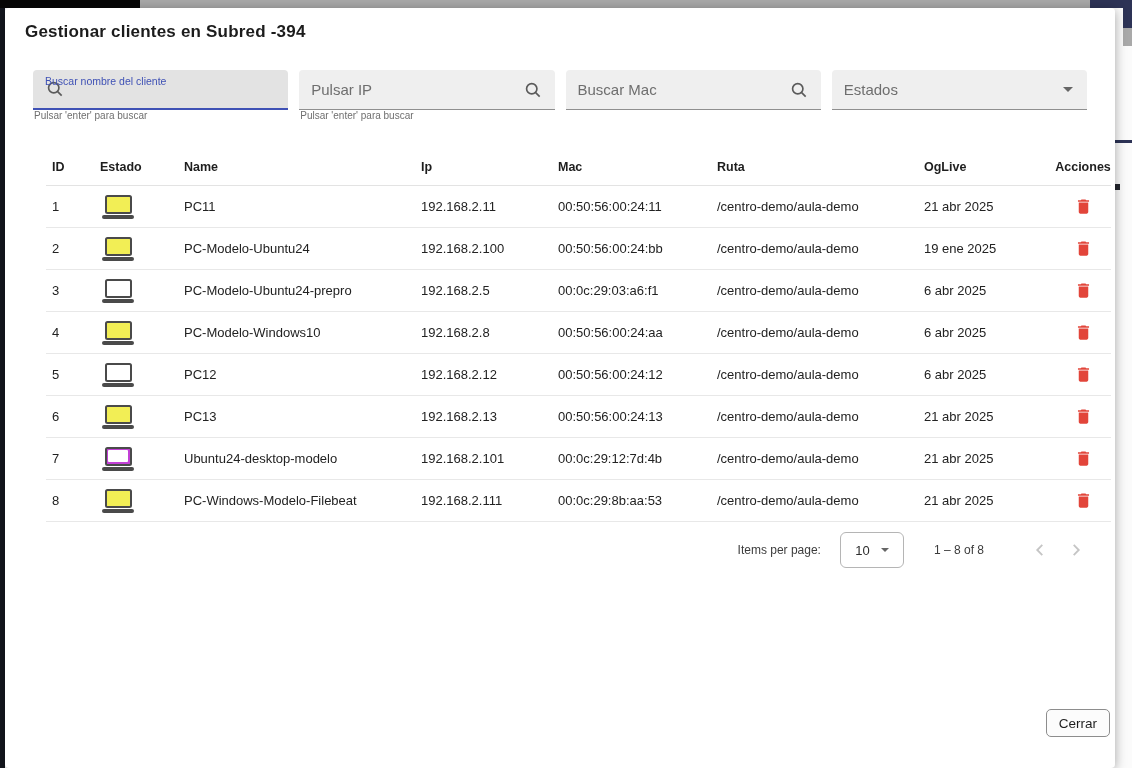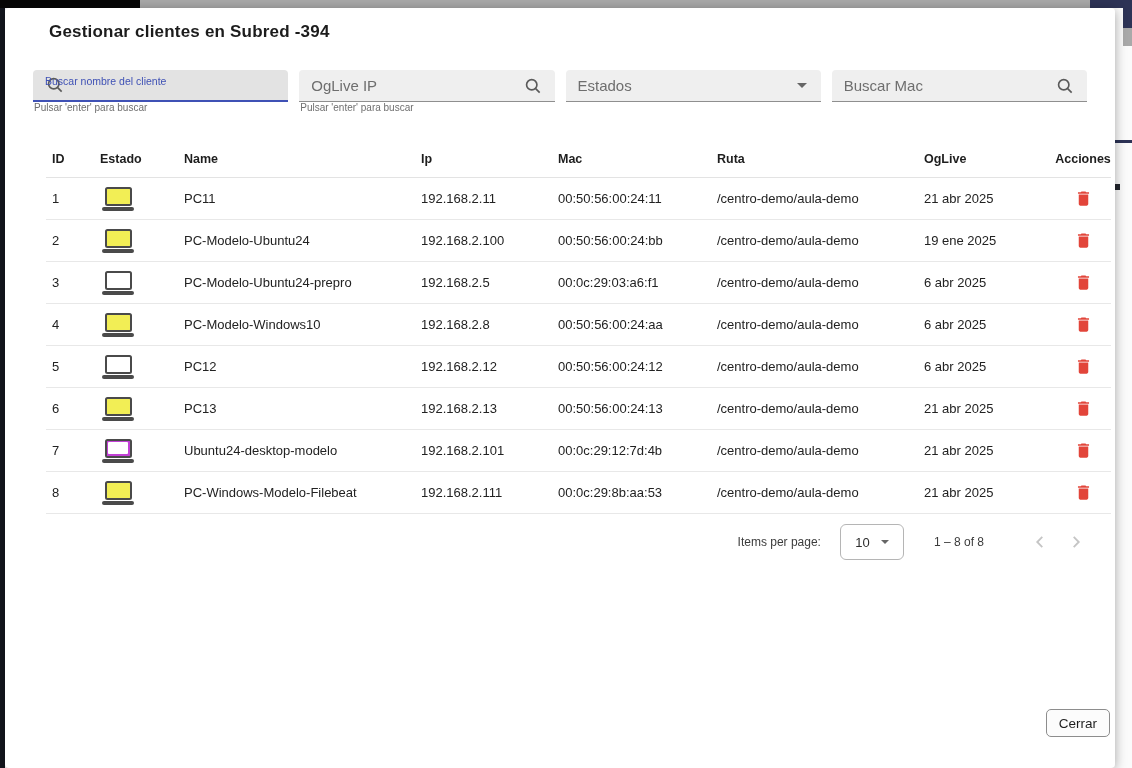--- a/index.html
+++ b/index.html
@@ -18,27 +18,27 @@
   .br-navy{position:absolute;top:0;right:0;width:9px;height:20px;background:#2d3356;}
   .br-scroll{position:absolute;top:20px;right:0;width:9px;height:18px;background:#a9a9a9;}
   .br-line{position:absolute;top:132px;left:0;width:17px;height:3px;background:#2d3356;}
   .br-dot{position:absolute;top:176px;left:0;width:5px;height:6px;background:#23262e;}
 
   
   .dialog{
     position:absolute;left:5px;top:8px;width:1110px;height:760px;background:#ffffff;
     border-radius:4px;box-shadow:0 2px 12px rgba(0,0,0,.35);z-index:2;
   }
-  .dlg-title{font-size:17px;font-weight:700;color:#1c1c1c;padding:14px 0 0 20px;letter-spacing:.2px;margin-left:24px;}
+  .dlg-title{font-size:17px;font-weight:700;color:#1c1c1c;padding:14px 0 0 20px;letter-spacing:.2px;}
 
   
   .filters{display:flex;gap:11px;padding:0 28px;margin-top:28px;}
   .filter{flex:1;min-width:0;}
   .field{
-    height:32px;background:#efefef;border-bottom:1px solid #8f8f8f;
+    height:40px;background:#efefef;border-bottom:1px solid #8f8f8f;
     border-radius:4px 4px 0 0;position:relative;display:flex;align-items:center;
     padding:0 12px;box-sizing:border-box;
   }
   .filter.focused .field{background:#e3e3e3;border-bottom:2px solid #3f51b5;}
   .float-label{position:absolute;top:5px;left:12px;font-size:10.5px;color:#3f51b5;white-space:nowrap;}
   .ph{font-size:15px;color:#6e6e6e;flex:1;white-space:nowrap;overflow:hidden;}
   .filter.focused .ph{margin-top:12px;}
   .caret{display:inline-block;width:2px;height:15px;background:#5c6bc0;vertical-align:-2px;margin-right:1px;}
   .field-icon{flex:none;display:flex;align-items:center;}
   .select-arrow{width:0;height:0;border-left:5px solid transparent;border-right:5px solid transparent;border-top:5px solid #666;margin-right:2px;}
@@ -114,51 +114,51 @@
               <circle cx="10.5" cy="10.5" r="6.2"></circle>
               <line x1="15.2" y1="15.2" x2="20" y2="20"></line>
             </svg>
         </span>
       </div>
       <div class="hint">Pulsar 'enter' para buscar</div>
     </div>
 
     <div class="filter">
       <div class="field">
-        <span class="ph">OgLive IP</span>
+        <span class="ph">Pulsar IP</span>
         <span class="field-icon">
           <svg width="20" height="20" viewBox="0 0 24 24" fill="none" stroke="#5a5a5a" stroke-width="2">
               <circle cx="10.5" cy="10.5" r="6.2"></circle>
               <line x1="15.2" y1="15.2" x2="20" y2="20"></line>
             </svg>
         </span>
       </div>
       <div class="hint">Pulsar 'enter' para buscar</div>
-    </div>
-
-    <div class="filter">
-      <div class="field">
-        <span class="ph">Estados</span>
-        <span class="field-icon">
-            <span class="select-arrow"></span>
-          </span>
-      </div>
     </div>
 
     <div class="filter">
       <div class="field">
         <span class="ph">Buscar Mac</span>
         <span class="field-icon">
           <svg width="20" height="20" viewBox="0 0 24 24" fill="none" stroke="#5a5a5a" stroke-width="2">
               <circle cx="10.5" cy="10.5" r="6.2"></circle>
               <line x1="15.2" y1="15.2" x2="20" y2="20"></line>
             </svg>
         </span>
       </div>
       <div class="hint"></div>
+    </div>
+
+    <div class="filter">
+      <div class="field">
+        <span class="ph">Estados</span>
+        <span class="field-icon">
+            <span class="select-arrow"></span>
+          </span>
+      </div>
     </div>
 
   </div>
 
   <div class="table">
     <div class="thead grid">
       <div class="th c-id">ID</div>
       <div class="th">Estado</div>
       <div class="th">Name</div>
       <div class="th">Ip</div>

